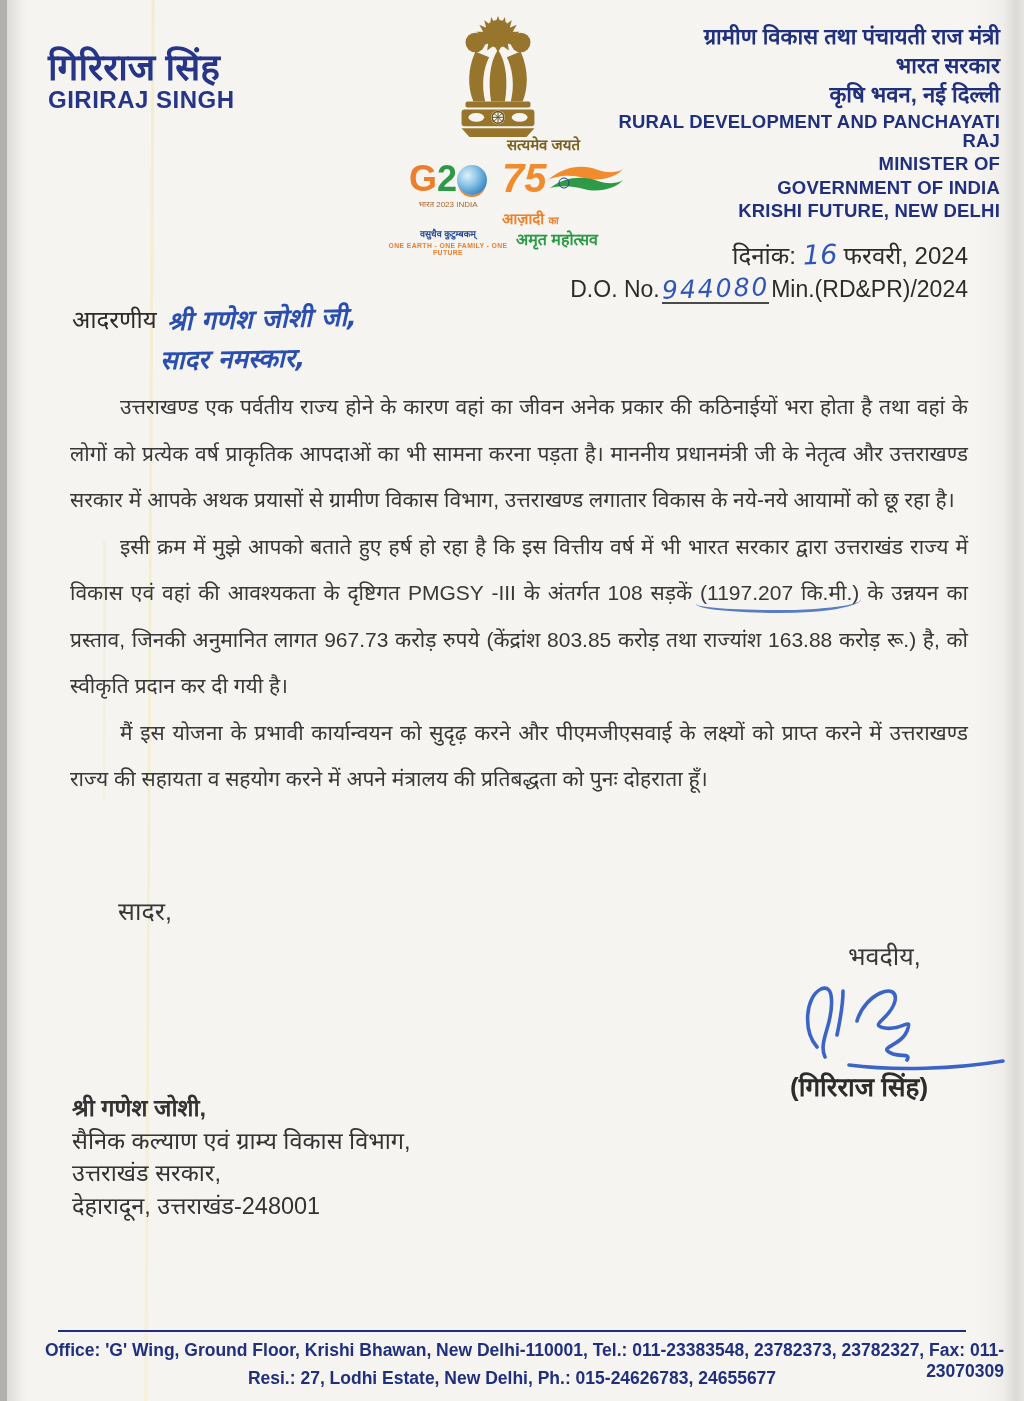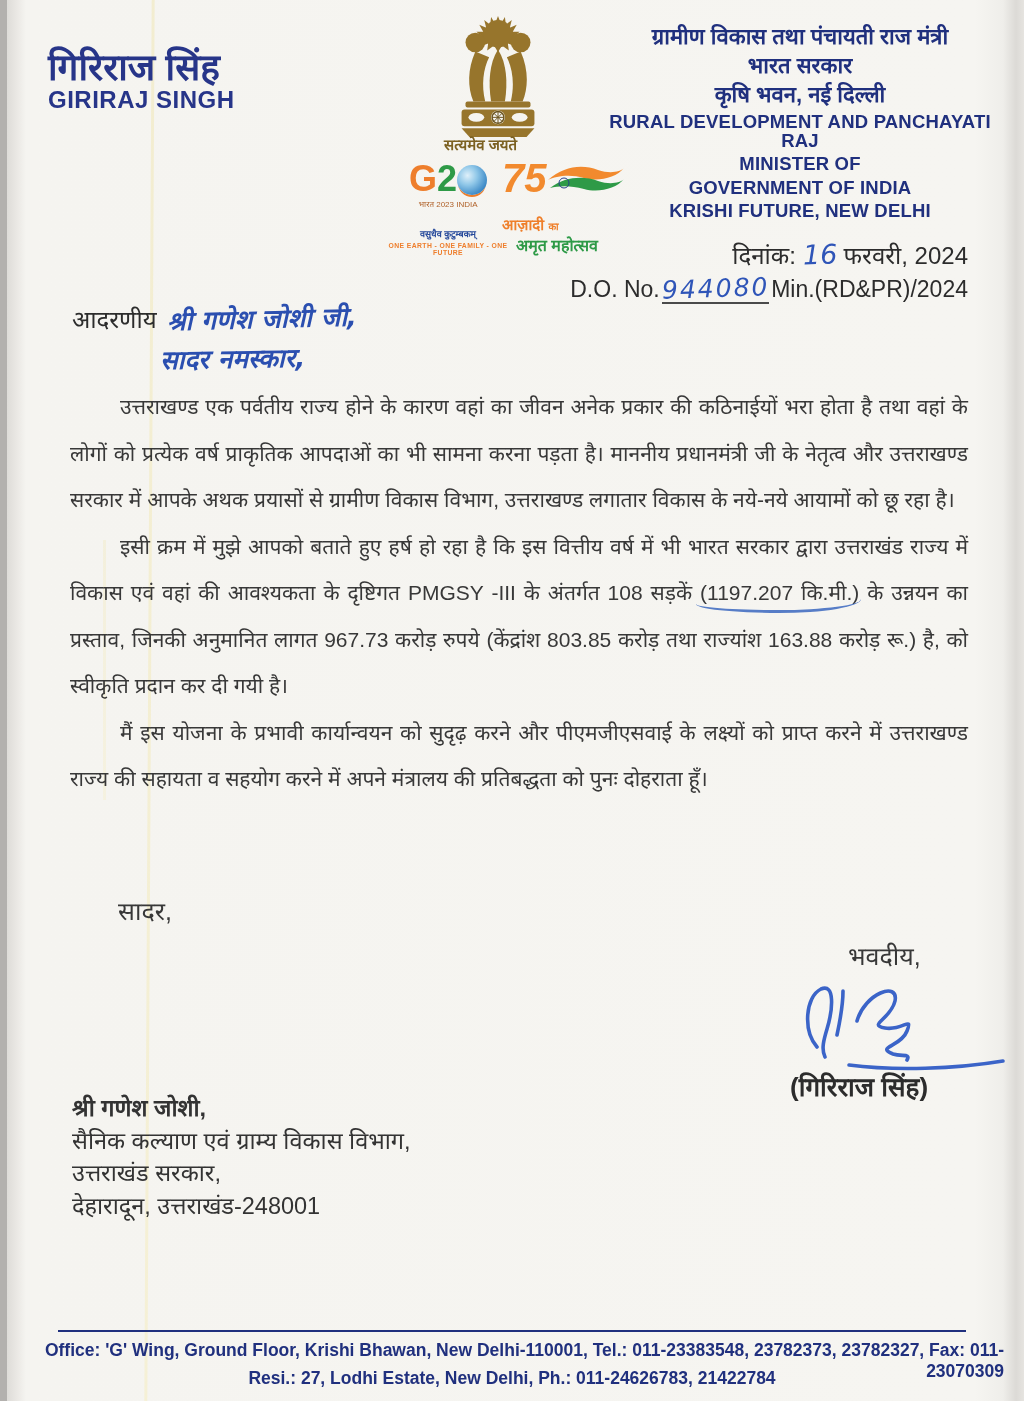--- a/index.html
+++ b/index.html
@@ -6,41 +6,41 @@
   body{width:1024px;height:1401px;overflow:hidden;background:#c9c7c4;
        font-family:"Liberation Sans","DejaVu Sans",sans-serif;}
   .page{position:absolute;left:0;top:0;width:1024px;height:1401px;
         background:linear-gradient(90deg,#b3b1ae 0px,#b3b1ae 7px,#dedcd8 7px,#e9e7e3 16px,#f5f4f0 26px,#f6f5f1 975px,#efeeea 1003px,#dcdad6 1016px,#e6e4e0 1024px);}
   .fold{position:absolute;width:3px;background:linear-gradient(180deg,#f1e9bf,#f5eec8);opacity:.65;pointer-events:none;}
 
   
   .sender-hi{position:absolute;left:48px;top:40px;font-size:37px;font-weight:bold;color:#273589;}
   .sender-en{position:absolute;left:48px;top:86px;font-size:24px;font-weight:bold;color:#273589;letter-spacing:.5px;}
   .emblem{position:absolute;left:448px;top:12px;width:100px;height:128px;}
-  .motto{position:absolute;left:444px;top:134px;width:160px;text-align:left;font-size:15px;font-weight:bold;color:#7c6122;}
-  .ministry{position:absolute;left:600px;top:26px;width:400px;text-align:center;line-height:1.0;}
+  .motto{position:absolute;left:420px;top:134px;width:160px;text-align:right;font-size:15px;font-weight:bold;color:#7c6122;}
+  .ministry{position:absolute;left:600px;top:26px;width:400px;text-align:right;line-height:1.0;}
   .ministry .hi{font-size:22px;font-weight:bold;color:#20307e;margin-bottom:7px;}
   .ministry .en{font-size:18.5px;font-weight:bold;color:#20307e;margin-bottom:5px;letter-spacing:.2px;}
 
   
   .g20{position:absolute;left:388px;top:162px;width:120px;text-align:center;}
   .g20-row{font-size:36px;font-weight:bold;line-height:34px;}
   .g20-g{color:#ee7e2c;}
   .g20-2{color:#2e9a47;}
   .g20-globe{display:inline-block;width:30px;height:30px;border-radius:50%;vertical-align:-4px;
      background:radial-gradient(circle at 35% 35%,#dff0fa 0%,#8fc7e8 35%,#2f7fc1 80%);
      box-shadow:0 3px 0 -1px #ee7e2c;}
   .g20-year{font-size:8px;color:#b0622a;margin-top:2px;}
   .g20-vk{font-size:9px;color:#274a9b;font-weight:bold;margin-top:18px;}
   .g20-tag{font-size:6.8px;color:#ee7e2c;font-weight:bold;letter-spacing:.4px;margin-top:2px;}
   .amrit{position:absolute;left:502px;top:158px;width:130px;text-align:left;}
   .amrit-top{position:relative;height:44px;}
   .amrit-75{position:absolute;left:0;top:0;font-size:40px;line-height:40px;color:#f28a2e;font-weight:bold;font-style:italic;}
   .amrit-flag{position:absolute;left:44px;top:4px;}
-  .amrit-l1{font-size:15px;color:#ef7f2a;font-weight:bold;margin-top:12px;}
+  .amrit-l1{font-size:15px;color:#ef7f2a;font-weight:bold;margin-top:6px;}
   .amrit-l1 .ka{font-size:10px;}
   .amrit-l2{font-size:16px;color:#2e9a47;font-weight:bold;margin-left:14px;}
 
   
   .date-line{position:absolute;left:520px;top:238px;width:448px;text-align:right;font-size:24px;color:#2c2c2c;}
   .do-line{position:absolute;left:520px;top:274px;width:448px;text-align:right;font-size:23px;color:#2c2c2c;}
   .hand{font-family:"DejaVu Sans",sans-serif;font-style:italic;color:#2f55b8;display:inline-block;transform:rotate(-2deg);}
   .do-hand{min-width:118px;text-align:center;border-bottom:2px solid #4a4a4a;margin:0 2px;transform:none;}
   .do-hand .hand{font-size:25px;letter-spacing:2px;}
 
@@ -177,15 +177,15 @@
 
   <div class="addressee">
     <div class="nm">श्री गणेश जोशी,</div>
     <div>सैनिक कल्याण एवं ग्राम्य विकास विभाग,</div>
     <div>उत्तराखंड सरकार,</div>
     <div>देहारादून, उत्तराखंड-248001</div>
   </div>
 
   <div class="footer-rule"></div>
   <div class="footer-1">Office: 'G' Wing, Ground Floor, Krishi Bhawan, New Delhi-110001, Tel.: 011-23383548, 23782373, 23782327, Fax: 011-23070309</div>
-  <div class="footer-2">Resi.: 27, Lodhi Estate, New Delhi, Ph.: 011-24626783, 21422784</div>
+  <div class="footer-2">Resi.: 27, Lodhi Estate, New Delhi, Ph.: 015-24626783, 24655677</div>
 
 </div>
 
 </body></html>

